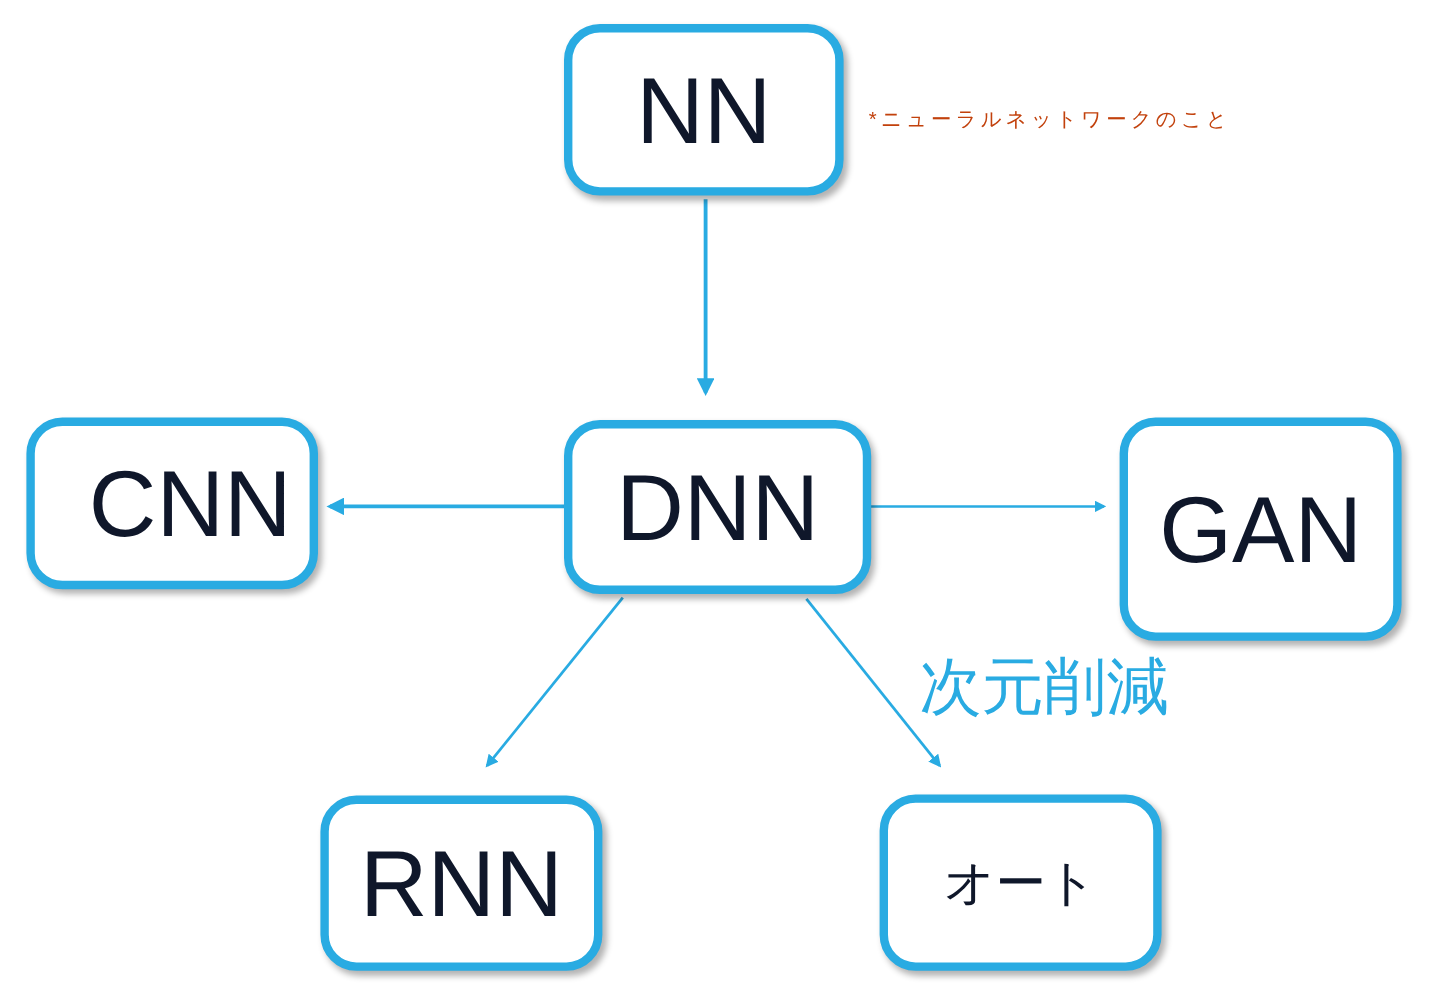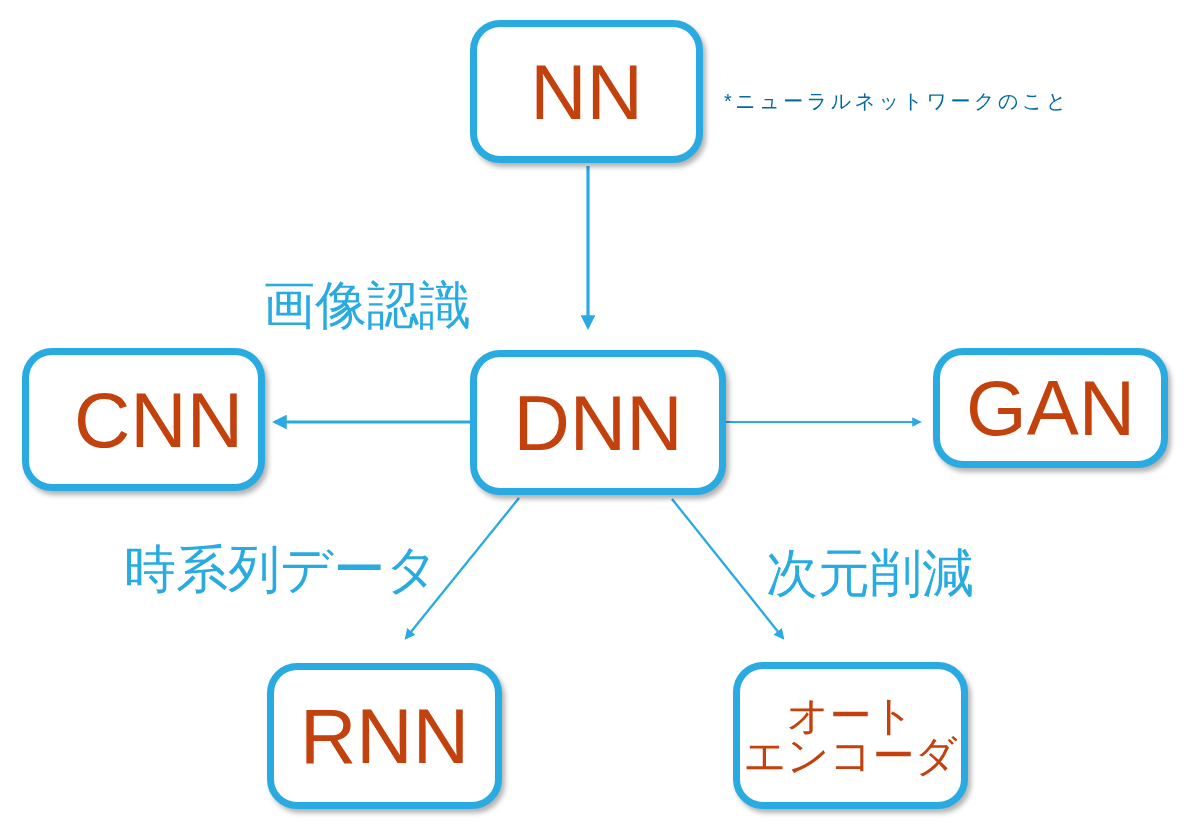--- a/index.html
+++ b/index.html
@@ -27,21 +27,21 @@
     position: absolute;
     box-sizing: border-box;
     background: #ffffff;
     border: 7px solid #29abe2;
     border-radius: 30px;
     box-shadow: 3px 4px 5px rgba(0,0,0,0.30);
     display: flex;
     align-items: center;
     justify-content: center;
     flex-direction: column;
-    color: #c2410c;
+    color: #0f172a;
   }
   .node .acronym {
     font-size: 78px;
     font-weight: 400;
     line-height: 1;
     letter-spacing: 0px;
     white-space: nowrap;
   }
   .node .jp-line {
     font-size: 42px;
@@ -52,22 +52,22 @@
   .edge-label {
     position: absolute;
     color: #29abe2;
     font-size: 52px;
     font-weight: 400;
     line-height: 1;
     white-space: nowrap;
   }
   .note {
     position: absolute;
-    color: #0369a1;
-    font-size: 20px;
+    color: #c2410c;
+    font-size: 17px;
     font-weight: 400;
     letter-spacing: 3.5px;
     line-height: 1;
     white-space: nowrap;
     text-align: right;
   }
 </style>
 </head>
 <body>
 
@@ -91,34 +91,31 @@
   </div>
 
   <div class="node" style="left:470px; top:350px; width:256px; height:145px;">
     <span class="acronym">DNN</span>
   </div>
 
   <div class="node" style="left:22px; top:348px; width:243px; height:143px;padding-left:30px;">
     <span class="acronym">CNN</span>
   </div>
 
-  <div class="node" style="left:933px; top:348px; width:235px; height:120px;">
+  <div class="node" style="left:933px; top:348px; width:235px; height:186px;">
     <span class="acronym">GAN</span>
   </div>
 
   <div class="node" style="left:267px; top:663px; width:235px; height:146px;">
     <span class="acronym">RNN</span>
   </div>
 
   <div class="node" style="left:690px; top:662px; width:235px; height:147px;margin-left:43px;">
     <span class="jp-line">オート</span>
-    <span class="jp-line">エンコーダ</span>
   </div>
 
-  <div class="edge-label" style="left:263px; top:279px;">画像認識</div>
 
-  <div class="edge-label" style="left:124px; top:543px;">時系列データ</div>
 
   <div class="edge-label" style="left:766px; top:547px;">次元削減</div>
 
   <div class="note" style="left:724px; top:91px;">*ニューラルネットワークのこと</div>
 
 </div>
 
 </body></html>

